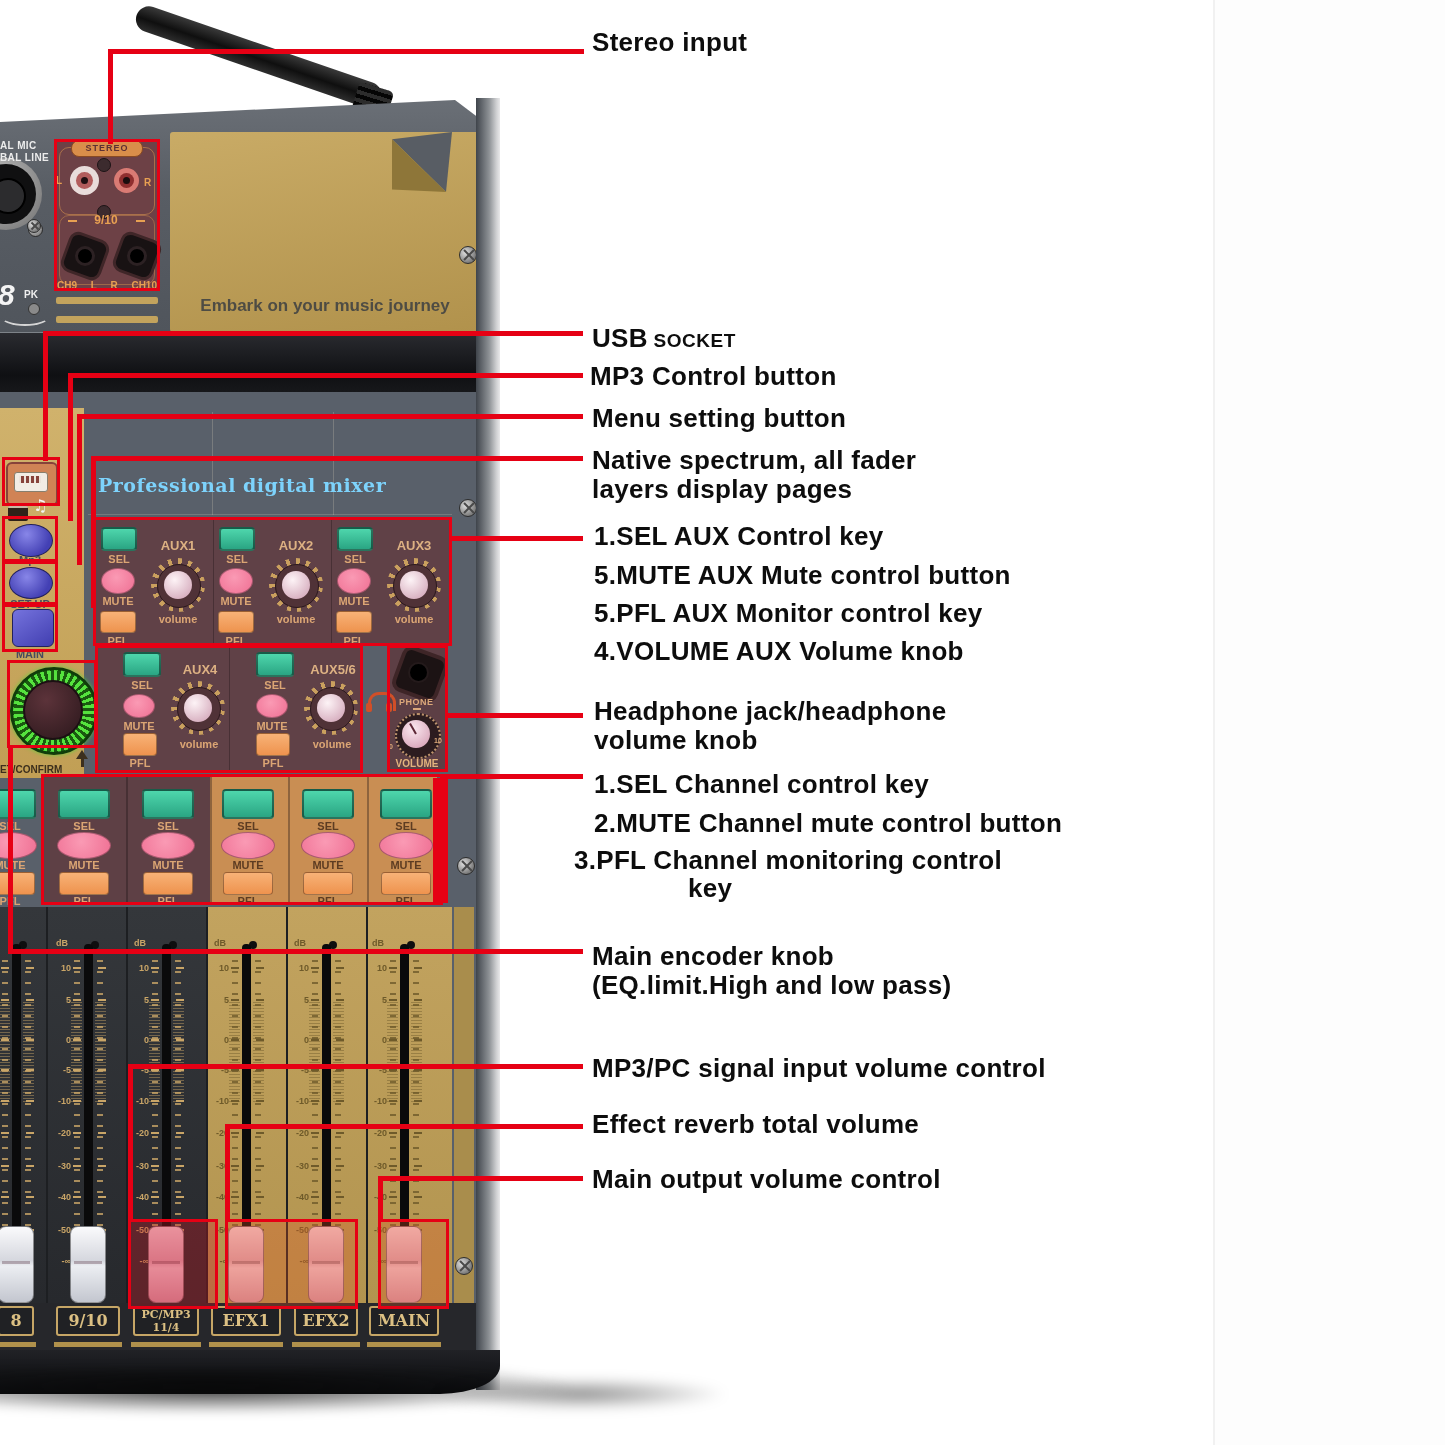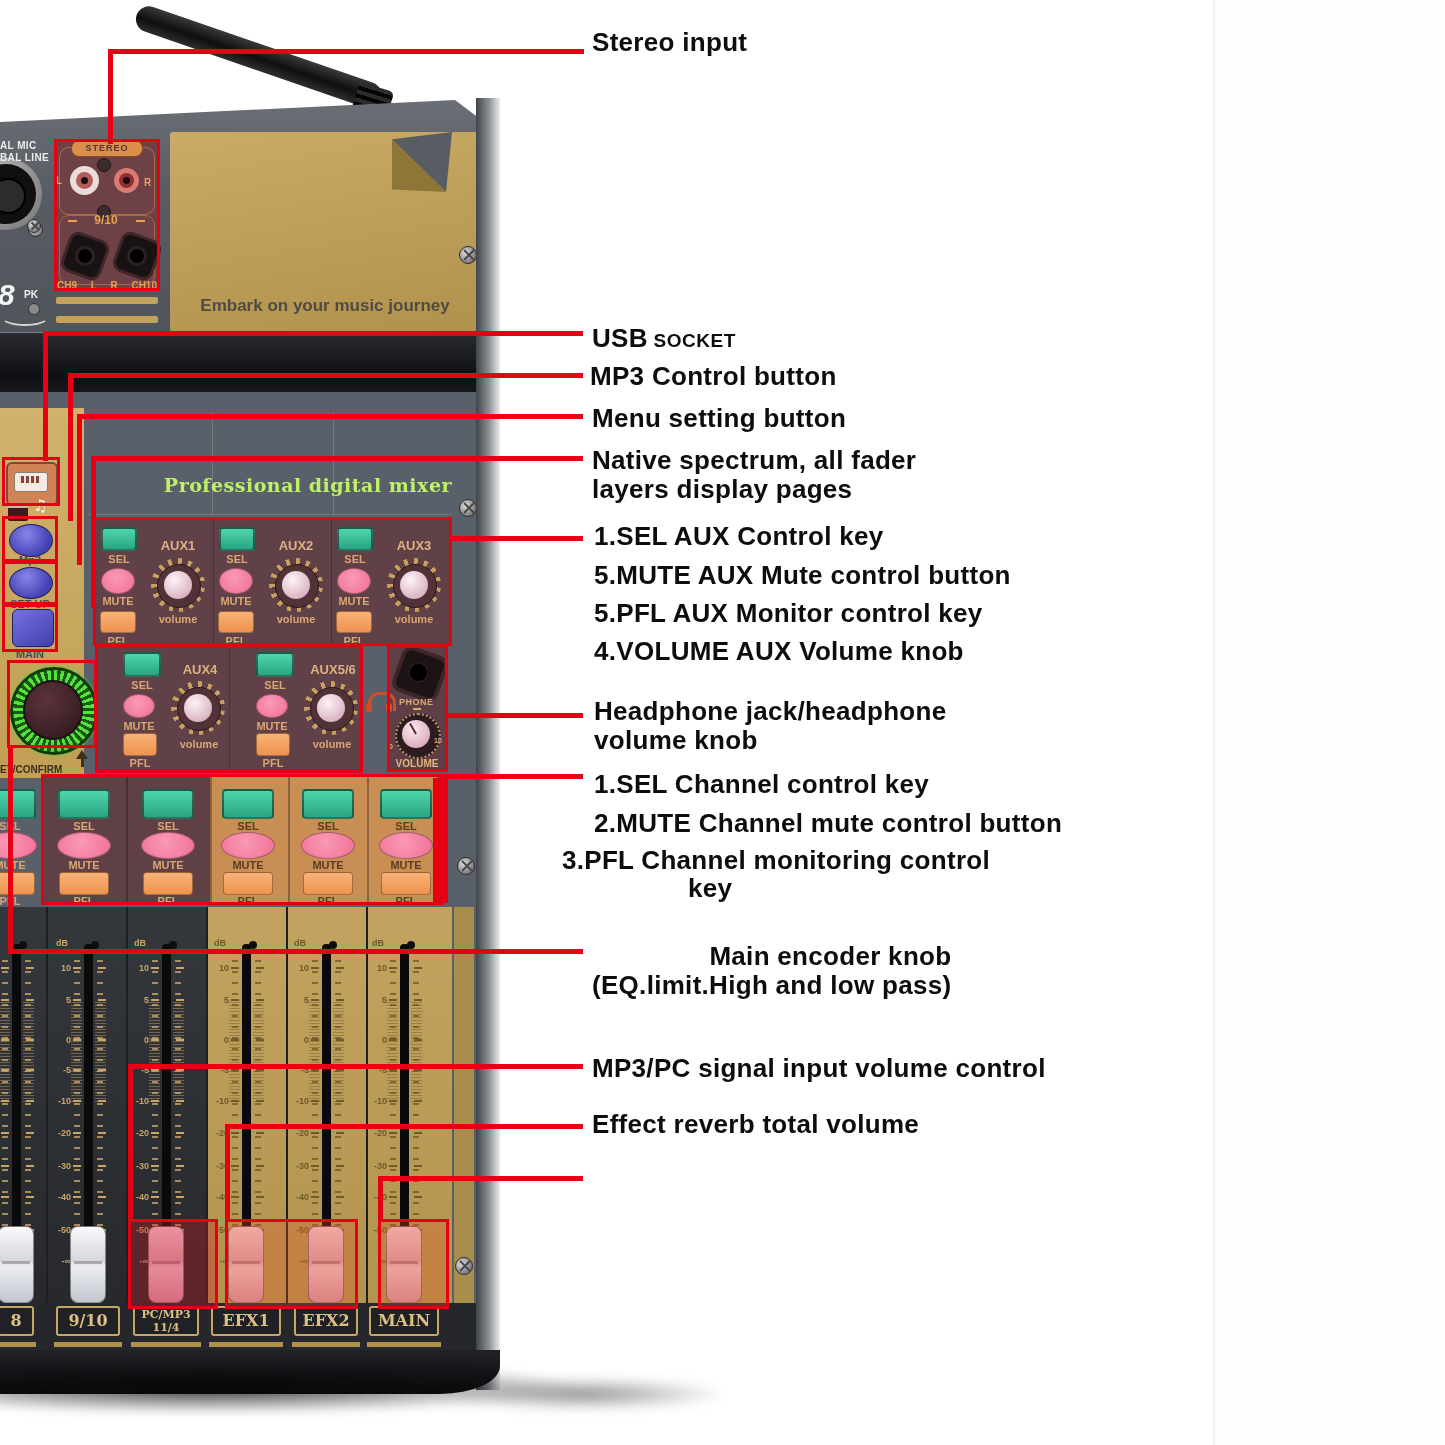--- a/index.html
+++ b/index.html
@@ -65,22 +65,22 @@
   .bar2{left:56px;top:216px;width:102px;height:7px;background:#c2a35d;border-radius:2px;}
   
   .band{left:0;top:332px;width:500px;height:60px;border-top:1px solid #7d8288;
         background:linear-gradient(#2a2b30,#0f1013 70%,#17181b);}
   
   .main{left:0;top:392px;width:500px;height:958px;background:#59606a;}
   .goldcol{left:0;top:16px;width:84px;height:370px;background:linear-gradient(180deg,#d0b26c,#c19f55);}
   .hl-v1{left:212px;top:20px;width:1px;height:103px;background:rgba(235,225,200,.22);}
   .hl-v2{left:333px;top:20px;width:1px;height:103px;background:rgba(235,225,200,.22);}
   .hl-h1{left:88px;top:122px;width:364px;height:1px;background:rgba(235,225,200,.2);}
-  .title{left:98px;top:82px;width:354px;text-align:right;font:bold 19px "DejaVu Serif",serif;
-         color:#bef264;letter-spacing:.5px;}
+  .title{left:98px;top:82px;width:354px;text-align:left;font:bold 19px "DejaVu Serif",serif;
+         color:#7dd3fc;letter-spacing:.5px;}
   .usb-mod{left:6px;top:70px;width:48px;height:40px;border-radius:6px;background:#d08355;border:2px solid #87423a;}
   .usb-port{left:14px;top:80px;width:32px;height:18px;background:#f2ece4;border-radius:3px;border:1px solid #887f6e;}
   .usb-slot{left:19px;top:84px;width:22px;height:7px;background:#87423a;
         background-image:repeating-linear-gradient(90deg,rgba(242,236,228,.95) 0 2px,transparent 2px 5px);}
   .sd-icon{left:8px;top:114px;width:20px;height:13px;background:#2f2118;border-radius:2px;border-top:2px solid #c8b9a5;}
   .note-icon{left:33px;top:104px;font:16px "DejaVu Sans",sans-serif;color:#f5f5f5;}
   .btn-mp3{left:9px;top:132px;width:42px;height:31px;border-radius:50%;border:1px solid #22215c;
         background:radial-gradient(circle at 40% 30%,#8886e8,#4340b4 70%);}
   .btn-setup{left:9px;top:175px;width:42px;height:30px;border-radius:50%;border:1px solid #22215c;
         background:radial-gradient(circle at 40% 30%,#8886e8,#4340b4 70%);}
@@ -662,20 +662,21 @@
       <div class="an-label" style="left: 592px; top: 446px;">Native spectrum, all fader
 layers display pages</div>
       <div class="an-label" style="left: 594px; top: 522px;">1.SEL AUX Control key</div>
       <div class="an-label" style="left: 594px; top: 561px;">5.MUTE AUX Mute control button</div>
       <div class="an-label" style="left: 594px; top: 599px;">5.PFL AUX Monitor control key</div>
       <div class="an-label" style="left: 594px; top: 637px;">4.VOLUME AUX Volume knob</div>
       <div class="an-label" style="left: 594px; top: 697px;">Headphone jack/headphone
 volume knob</div>
       <div class="an-label" style="left: 594px; top: 770px;">1.SEL Channel control key</div>
       <div class="an-label" style="left: 594px; top: 809px;">2.MUTE Channel mute control button</div>
-      <div class="an-label" style="left: 562px; top: 846px;">3.PFL Channel monitoring control</div>
+      <div class="an-label" style="left: 574px; top: 846px;">3.PFL Channel monitoring control</div>
       <div class="an-label" style="left: 688px; top: 874px;">key</div>
-      <div class="an-label" style="left: 592px; top: 942px; text-align: right;">Main encoder knob
+      <div class="an-label" style="left: 592px; top: 942px;">Main encoder knob
 (EQ.limit.High and low pass)</div>
       <div class="an-label" style="left: 592px; top: 1054px;">MP3/PC signal input volume control</div>
       <div class="an-label" style="left: 592px; top: 1110px;">Effect reverb total volume</div>
+      <div class="an-label" style="left: 592px; top: 1165px;">Main output volume control</div>
     </div>
 </div>
 
 </body></html>

